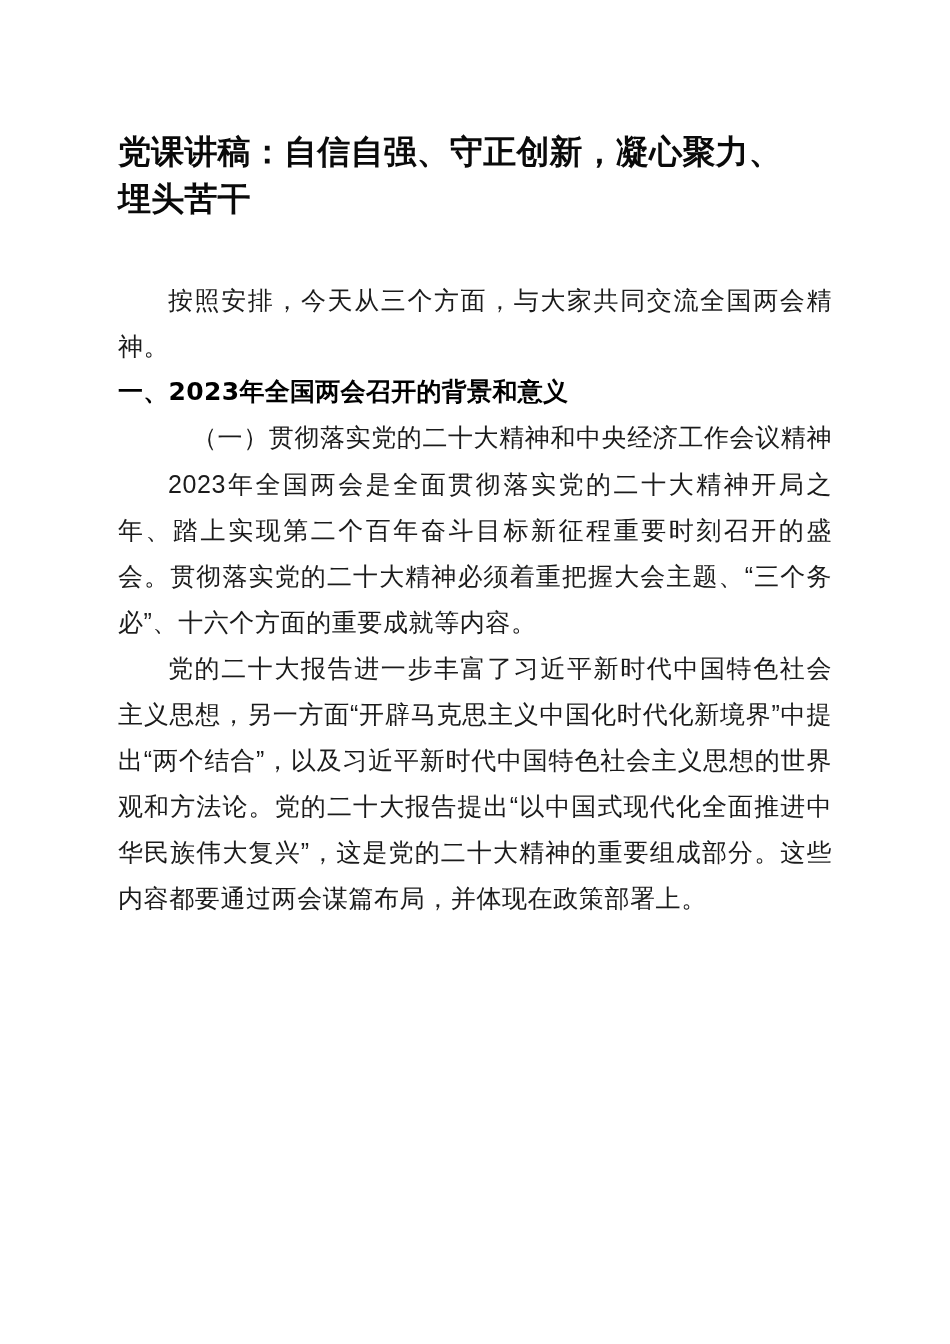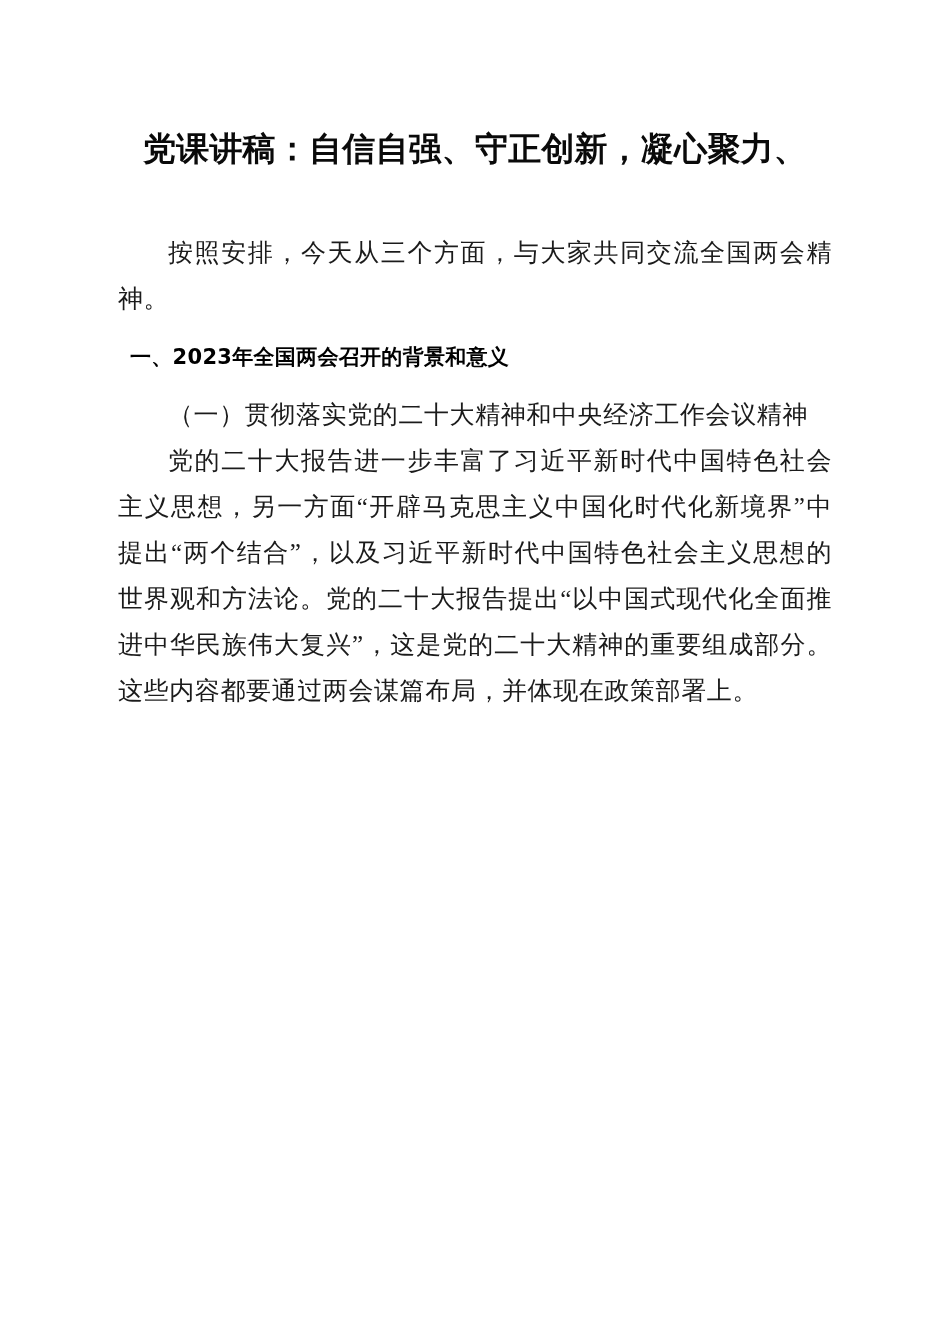--- a/index.html
+++ b/index.html
@@ -28,91 +28,93 @@
     box-sizing: border-box;
     padding: 128px 118px 0 118px;
   }
 
   .doc-body {
     width: 714px;
   }
 
   
   .doc-title {
-    font-family: Liberation Mono, monospace;
+    font-family: Liberation Sans, sans-serif;
     font-weight: 700;
     font-size: 33px;
     line-height: 47px;
-    text-align: center;
+    text-align: left;
     letter-spacing: 0.2px;
     margin: 0 0 0 0;
     color: #0a0a0a;
     text-rendering: optimizeLegibility;
   }
 
   .title-spacer {
     height: 55px;
   }
 
   
   .para {
-    font-family: Liberation Serif, serif;
+    font-family: Liberation Sans, sans-serif;
     font-size: 25px;
     line-height: 46px;
     text-align: justify;
     text-justify: inter-ideograph;
     text-indent: 2em;
     margin: 0;
     color: #1b1b1b;
     font-weight: 400;
     letter-spacing: 0.6px;
   }
 
   
   .heading-1 {
     font-family: "DejaVu Sans", "Liberation Sans", sans-serif;
-    font-size: 21px;
+    font-size: 25px;
     line-height: 46px;
     font-weight: 700;
     text-indent: 0;
     text-align: left;
-    margin: 12px;
+    margin: 0;
     color: #000000;
     letter-spacing: 0.3px;
   }
 
   
   .heading-2 {
     font-family: "DejaVu Serif", "Liberation Serif", serif;
     font-size: 25px;
     line-height: 46px;
     font-weight: 400;
     text-indent: 2em;
-    text-align: left;
+    text-align: right;
     margin: 0;
     color: #1b1b1b;
     letter-spacing: 0.6px;
   }
 </style>
 </head>
 <body>
 
 <div class="page">
   <div class="doc-body">
 
     <h1 class="doc-title">
       <span>党课讲稿：自信自强、守正创新，凝心聚力、</span><br>
+      <span>埋头苦干</span>
     </h1>
 
     <div class="title-spacer"></div>
 
     <p class="para">按照安排，今天从三个方面，与大家共同交流全国两会精神。</p>
 
     <h2 class="heading-1">一、2023年全国两会召开的背景和意义</h2>
 
     <h3 class="heading-2">（一）贯彻落实党的二十大精神和中央经济工作会议精神</h3>
 
+    <p class="para">2023年全国两会是全面贯彻落实党的二十大精神开局之年、踏上实现第二个百年奋斗目标新征程重要时刻召开的盛会。贯彻落实党的二十大精神必须着重把握大会主题、“三个务必”、十六个方面的重要成就等内容。</p>
 
     <p class="para">党的二十大报告进一步丰富了习近平新时代中国特色社会主义思想，另一方面“开辟马克思主义中国化时代化新境界”中提出“两个结合”，以及习近平新时代中国特色社会主义思想的世界观和方法论。党的二十大报告提出“以中国式现代化全面推进中华民族伟大复兴”，这是党的二十大精神的重要组成部分。这些内容都要通过两会谋篇布局，并体现在政策部署上。</p>
 
 
   </div>
 </div>
 
 </body></html>

